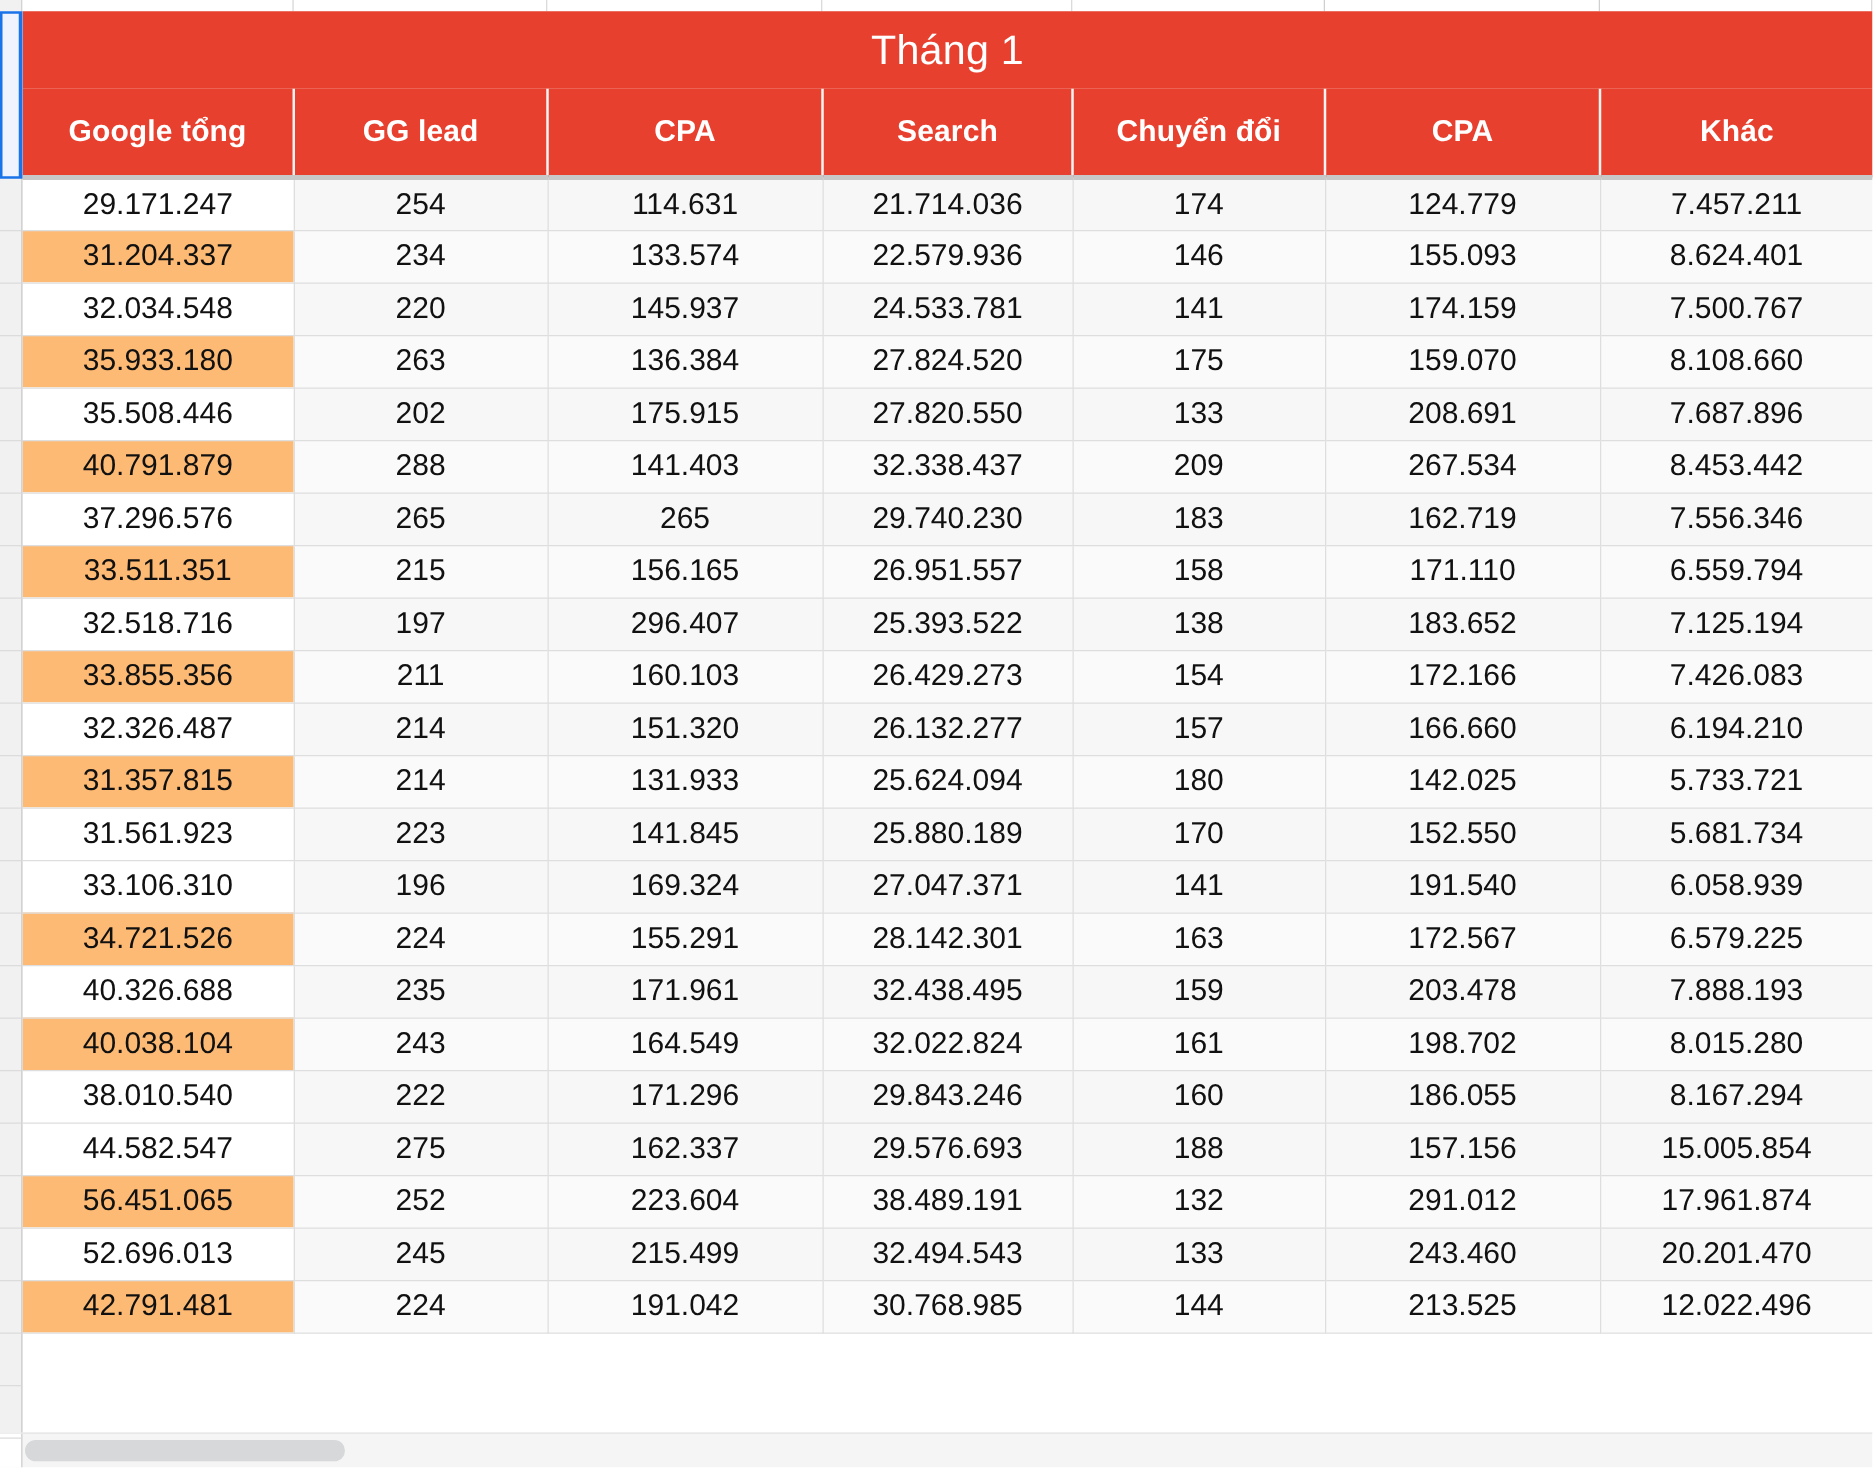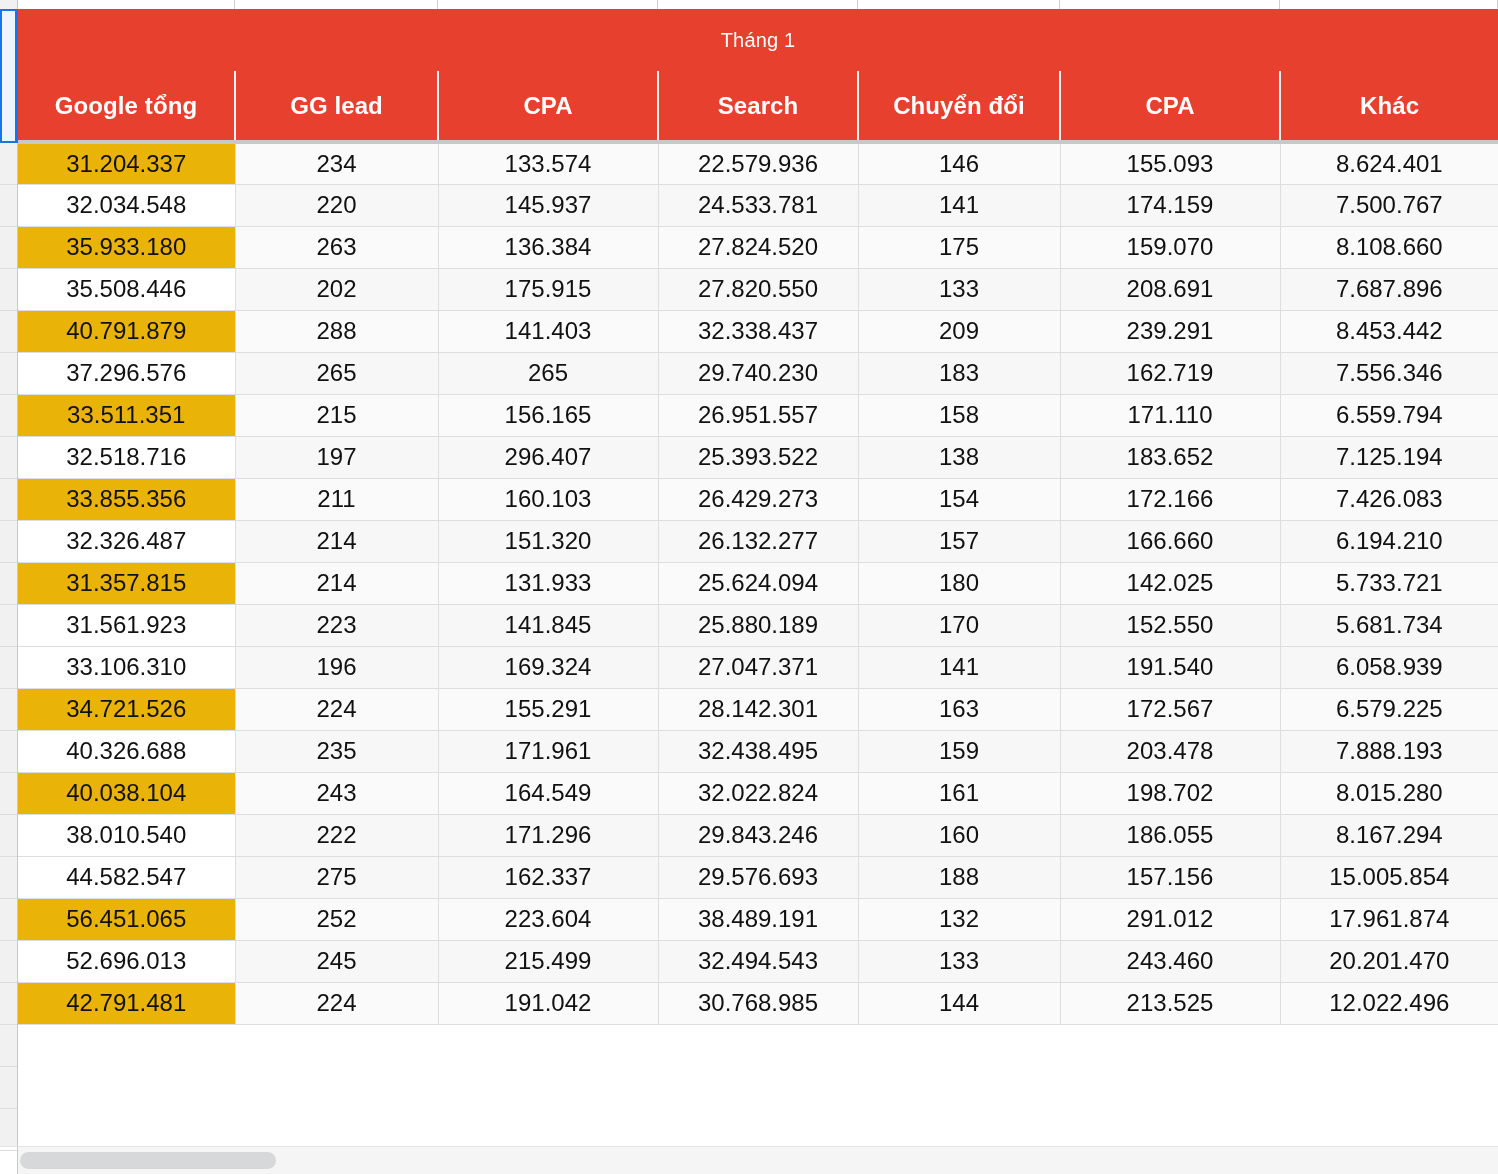--- a/index.html
+++ b/index.html
@@ -94,21 +94,21 @@
     width: 1480px;
   }
 
   
   tr.title-row td {
     background: #e8402f;
     color: #ffffff;
     height: 62px;
     text-align: center;
     vertical-align: middle;
-    font-size: 20px;
+    font-size: 33px;
     font-weight: 400;
     letter-spacing: 0.2px;
     border: none;
     padding: 0;
   }
 
   
   tr.head-row th {
     background: #e8402f;
     color: #ffffff;
@@ -136,21 +136,21 @@
     border-bottom: 1px solid #dedede;
     border-right: 1px solid #dedede;
     background: #f7f7f7;
     padding: 0 4px;
     box-sizing: border-box;
     white-space: nowrap;
   }
   tr.data-row td:last-child { border-right: none; }
   tr.data-row td.col-0 { background: #ffffff; }
   tr.data-row.alt td { background: #fafafa; }
-  tr.data-row.alt td.col-0 { background: #eab308; }
+  tr.data-row.alt td.col-0 { background: #fdba74; }
 
   
   .hscroll {
     position: absolute;
     left: 0;
     bottom: 0;
     width: 1498px;
     height: 28px;
     background: #f5f5f5;
     border-top: 1px solid #e3e3e3;
@@ -240,20 +240,29 @@
             <th>Google tổng</th>
             <th>GG lead</th>
             <th>CPA</th>
             <th>Search</th>
             <th>Chuyển đổi</th>
             <th>CPA</th>
             <th>Khác</th>
           </tr>
       </thead>
       <tbody id="tbody">
+          <tr class="data-row">
+            <td class="col-0">29.171.247</td>
+            <td class="col-1">254</td>
+            <td class="col-2">114.631</td>
+            <td class="col-3">21.714.036</td>
+            <td class="col-4">174</td>
+            <td class="col-5">124.779</td>
+            <td class="col-6">7.457.211</td>
+          </tr>
           <tr class="data-row alt">
             <td class="col-0">31.204.337</td>
             <td class="col-1">234</td>
             <td class="col-2">133.574</td>
             <td class="col-3">22.579.936</td>
             <td class="col-4">146</td>
             <td class="col-5">155.093</td>
             <td class="col-6">8.624.401</td>
           </tr>
           <tr class="data-row">
@@ -282,21 +291,21 @@
             <td class="col-4">133</td>
             <td class="col-5">208.691</td>
             <td class="col-6">7.687.896</td>
           </tr>
           <tr class="data-row alt">
             <td class="col-0">40.791.879</td>
             <td class="col-1">288</td>
             <td class="col-2">141.403</td>
             <td class="col-3">32.338.437</td>
             <td class="col-4">209</td>
-            <td class="col-5">239.291</td>
+            <td class="col-5">267.534</td>
             <td class="col-6">8.453.442</td>
           </tr>
           <tr class="data-row">
             <td class="col-0">37.296.576</td>
             <td class="col-1">265</td>
             <td class="col-2">265</td>
             <td class="col-3">29.740.230</td>
             <td class="col-4">183</td>
             <td class="col-5">162.719</td>
             <td class="col-6">7.556.346</td>

